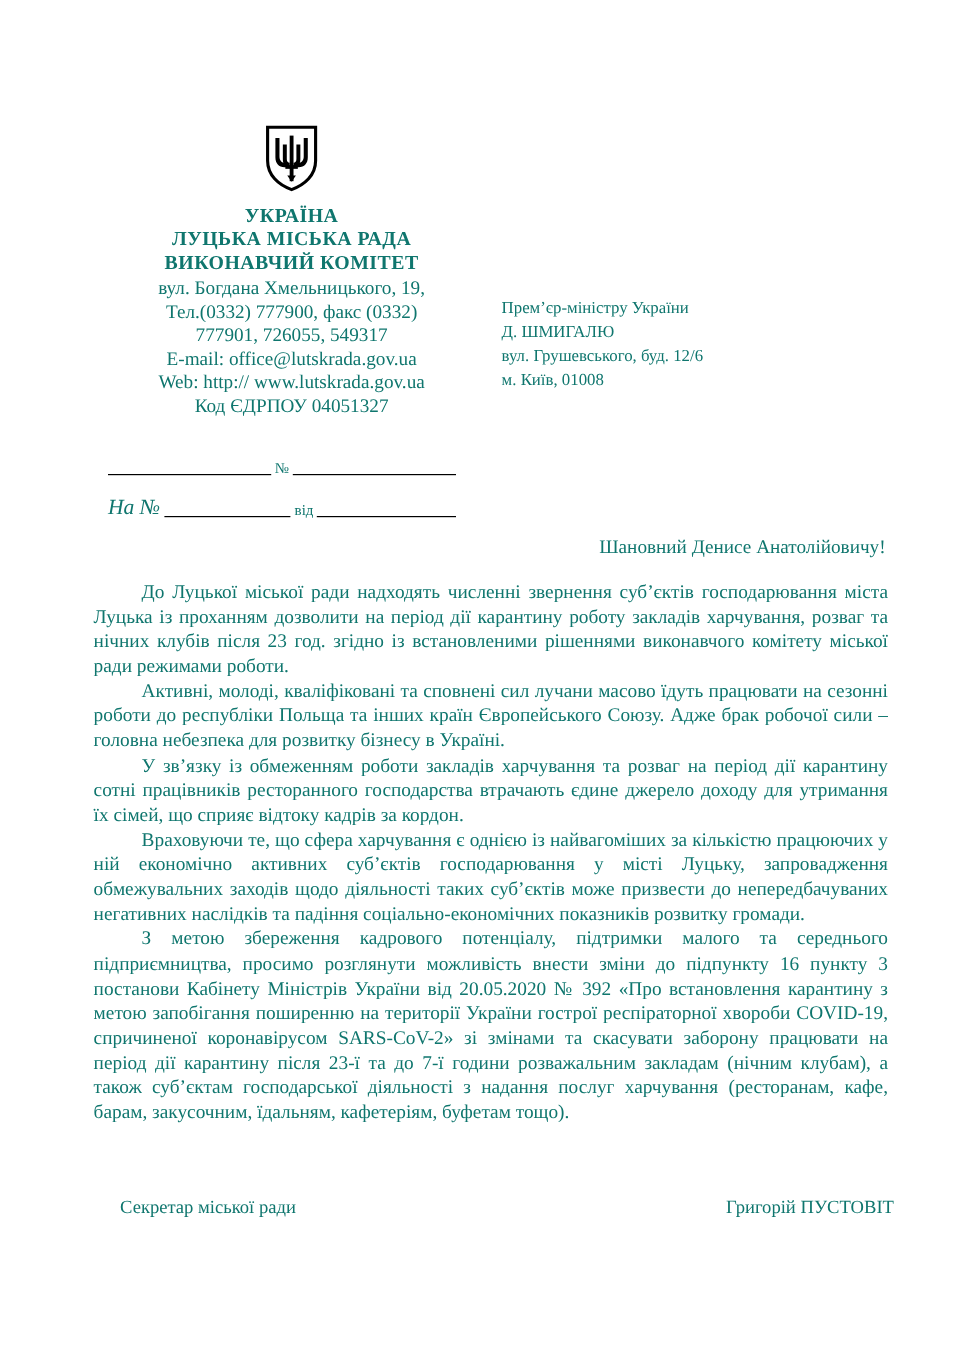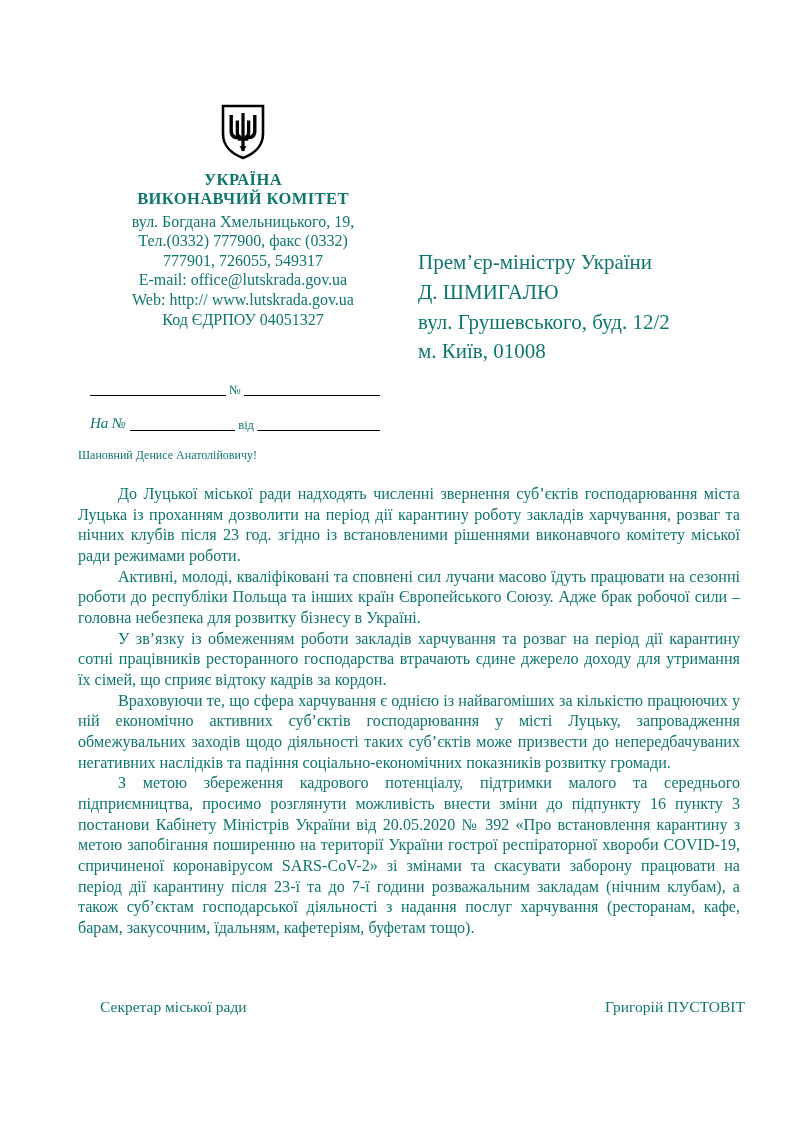--- a/index.html
+++ b/index.html
@@ -66,45 +66,45 @@
     flex: 1 1 auto;
   }
   .ref-row .lbl {
     padding: 0 3px;
     font-size: 12.5px;
     line-height: 1;
   }
   .ref-row .lbl-italic {
     font-style: italic;
     padding-right: 4px;
-    font-size: 15px;
+    font-size: 18px;
     line-height: 1;
     font-family: Liberation Serif, serif;
   }
   .ref-row.second { margin-top: 17px; }
   .ref-row.second .rule.a { flex: 0 0 105px; }
 
   
   .addressee {
     position: absolute;
     left: 418px;
     top: 232px;
     width: 330px;
-    font-size: 21px;
+    font-size: 14px;
     line-height: 1.42;
   }
 
   
   .salutation {
     position: absolute;
     left: 78px;
     top: 432px;
     width: 660px;
-    text-align: left;
-    font-size: 12px;
+    text-align: right;
+    font-size: 16px;
   }
   .body-text {
     position: absolute;
     left: 78px;
     top: 468px;
     width: 662px;
     font-size: 16.1px;
     line-height: 1.285;
     text-align: justify;
     text-justify: inter-word;
@@ -149,20 +149,21 @@
         <path d="M35.5 11 h-3.4 v15.5 c0 3.4-1.9 5.4-4.6 5.4 h-1.2 v3.4 h1.6 c4.8 0 7.6-3.2 7.6-8.3 Z"></path>
         <path d="M14.7 16.4 h3.3 v12.2 c0 2.1 .9 3.1 2.4 3.1 v3.3 c-3.9 0-5.7-2.3-5.7-6.2 Z"></path>
         <path d="M29.3 16.4 h-3.3 v12.2 c0 2.1-.9 3.1-2.4 3.1 v3.3 c3.9 0 5.7-2.3 5.7-6.2 Z"></path>
         <path d="M22 47.5 l-3.6 -5.2 h7.2 Z"></path>
         <rect x="16.8" y="33.6" width="10.4" height="3.1"></rect>
       </g>
     </svg>
 
     <div class="org-name">
       <div>УКРАЇНА</div>
+      <div>ЛУЦЬКА МІСЬКА РАДА</div>
       <div>ВИКОНАВЧИЙ КОМІТЕТ</div>
     </div>
 
     <div class="org-contacts">
       <div>вул. Богдана Хмельницького, 19,</div>
       <div>Тел.(0332) 777900, факс  (0332)</div>
       <div>777901, 726055, 549317</div>
       <div>E-mail: office@lutskrada.gov.ua</div>
       <div>Web: http:// www.lutskrada.gov.ua</div>
       <div>Код ЄДРПОУ 04051327</div>
@@ -179,21 +180,21 @@
       <span class="lbl-italic">На №</span>
       <span class="rule a"></span>
       <span class="lbl">від</span>
       <span class="rule"></span>
     </div>
   </div>
 
   <div class="addressee">
     <div>Прем’єр-міністру України</div>
     <div>Д. ШМИГАЛЮ</div>
-    <div>вул. Грушевського, буд. 12/2</div>
+    <div>вул. Грушевського, буд. 12/6</div>
     <div>м. Київ, 01008</div>
   </div>
 
   <div class="salutation">Шановний Денисе Анатолійовичу!</div>
 
   <div class="body-text">
     <p>До Луцької міської ради надходять численні звернення суб’єктів господарювання міста Луцька із проханням дозволити на період дії карантину роботу закладів харчування, розваг та нічних клубів після 23 год. згідно із встановленими рішеннями виконавчого комітету міської ради режимами роботи.</p>
     <p>Активні, молоді, кваліфіковані та сповнені сил лучани масово їдуть працювати на сезонні роботи до республіки Польща та інших країн Європейського Союзу. Адже брак робочої сили – головна небезпека для розвитку бізнесу в Україні.</p>
     <p>У зв’язку із обмеженням роботи закладів харчування та розваг на період дії карантину сотні працівників ресторанного господарства втрачають єдине джерело доходу для утримання їх сімей, що сприяє відтоку кадрів за кордон.</p>
     <p>Враховуючи те, що сфера харчування є однією із найвагоміших за кількістю працюючих у ній економічно активних суб’єктів господарювання у місті Луцьку, запровадження обмежувальних заходів щодо діяльності таких суб’єктів може призвести до непередбачуваних негативних наслідків та падіння соціально-економічних показників розвитку громади.</p>

